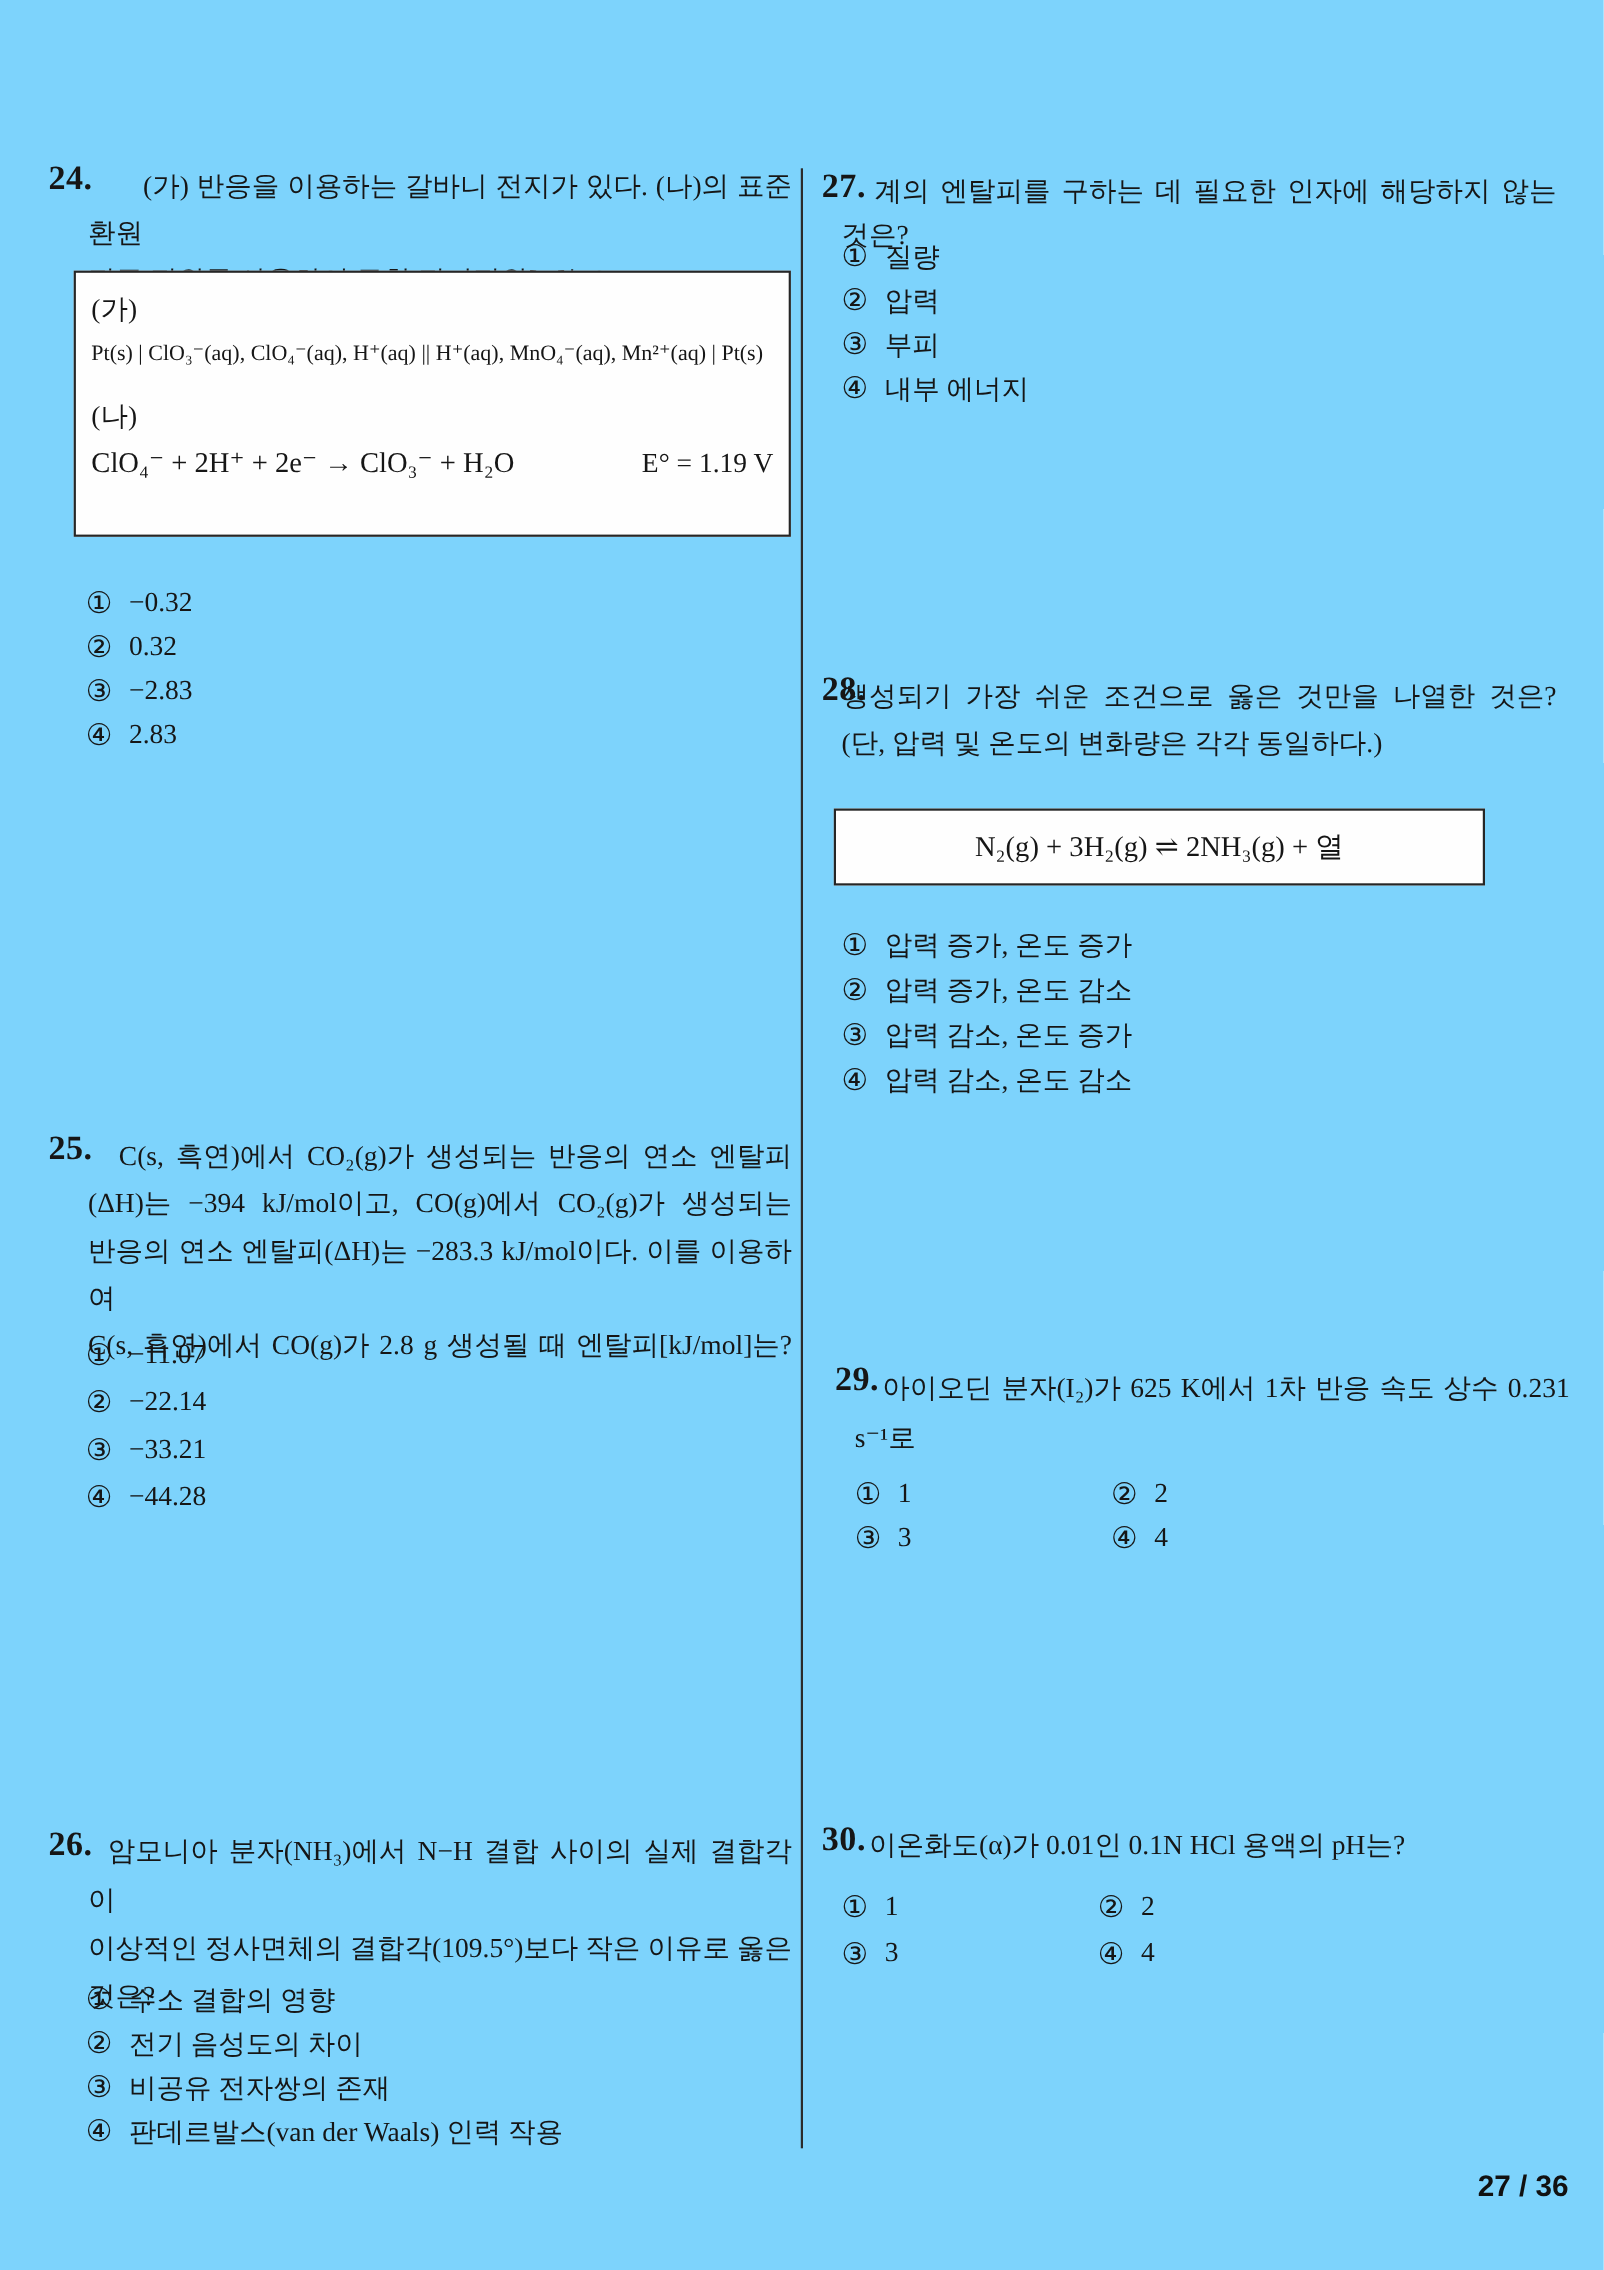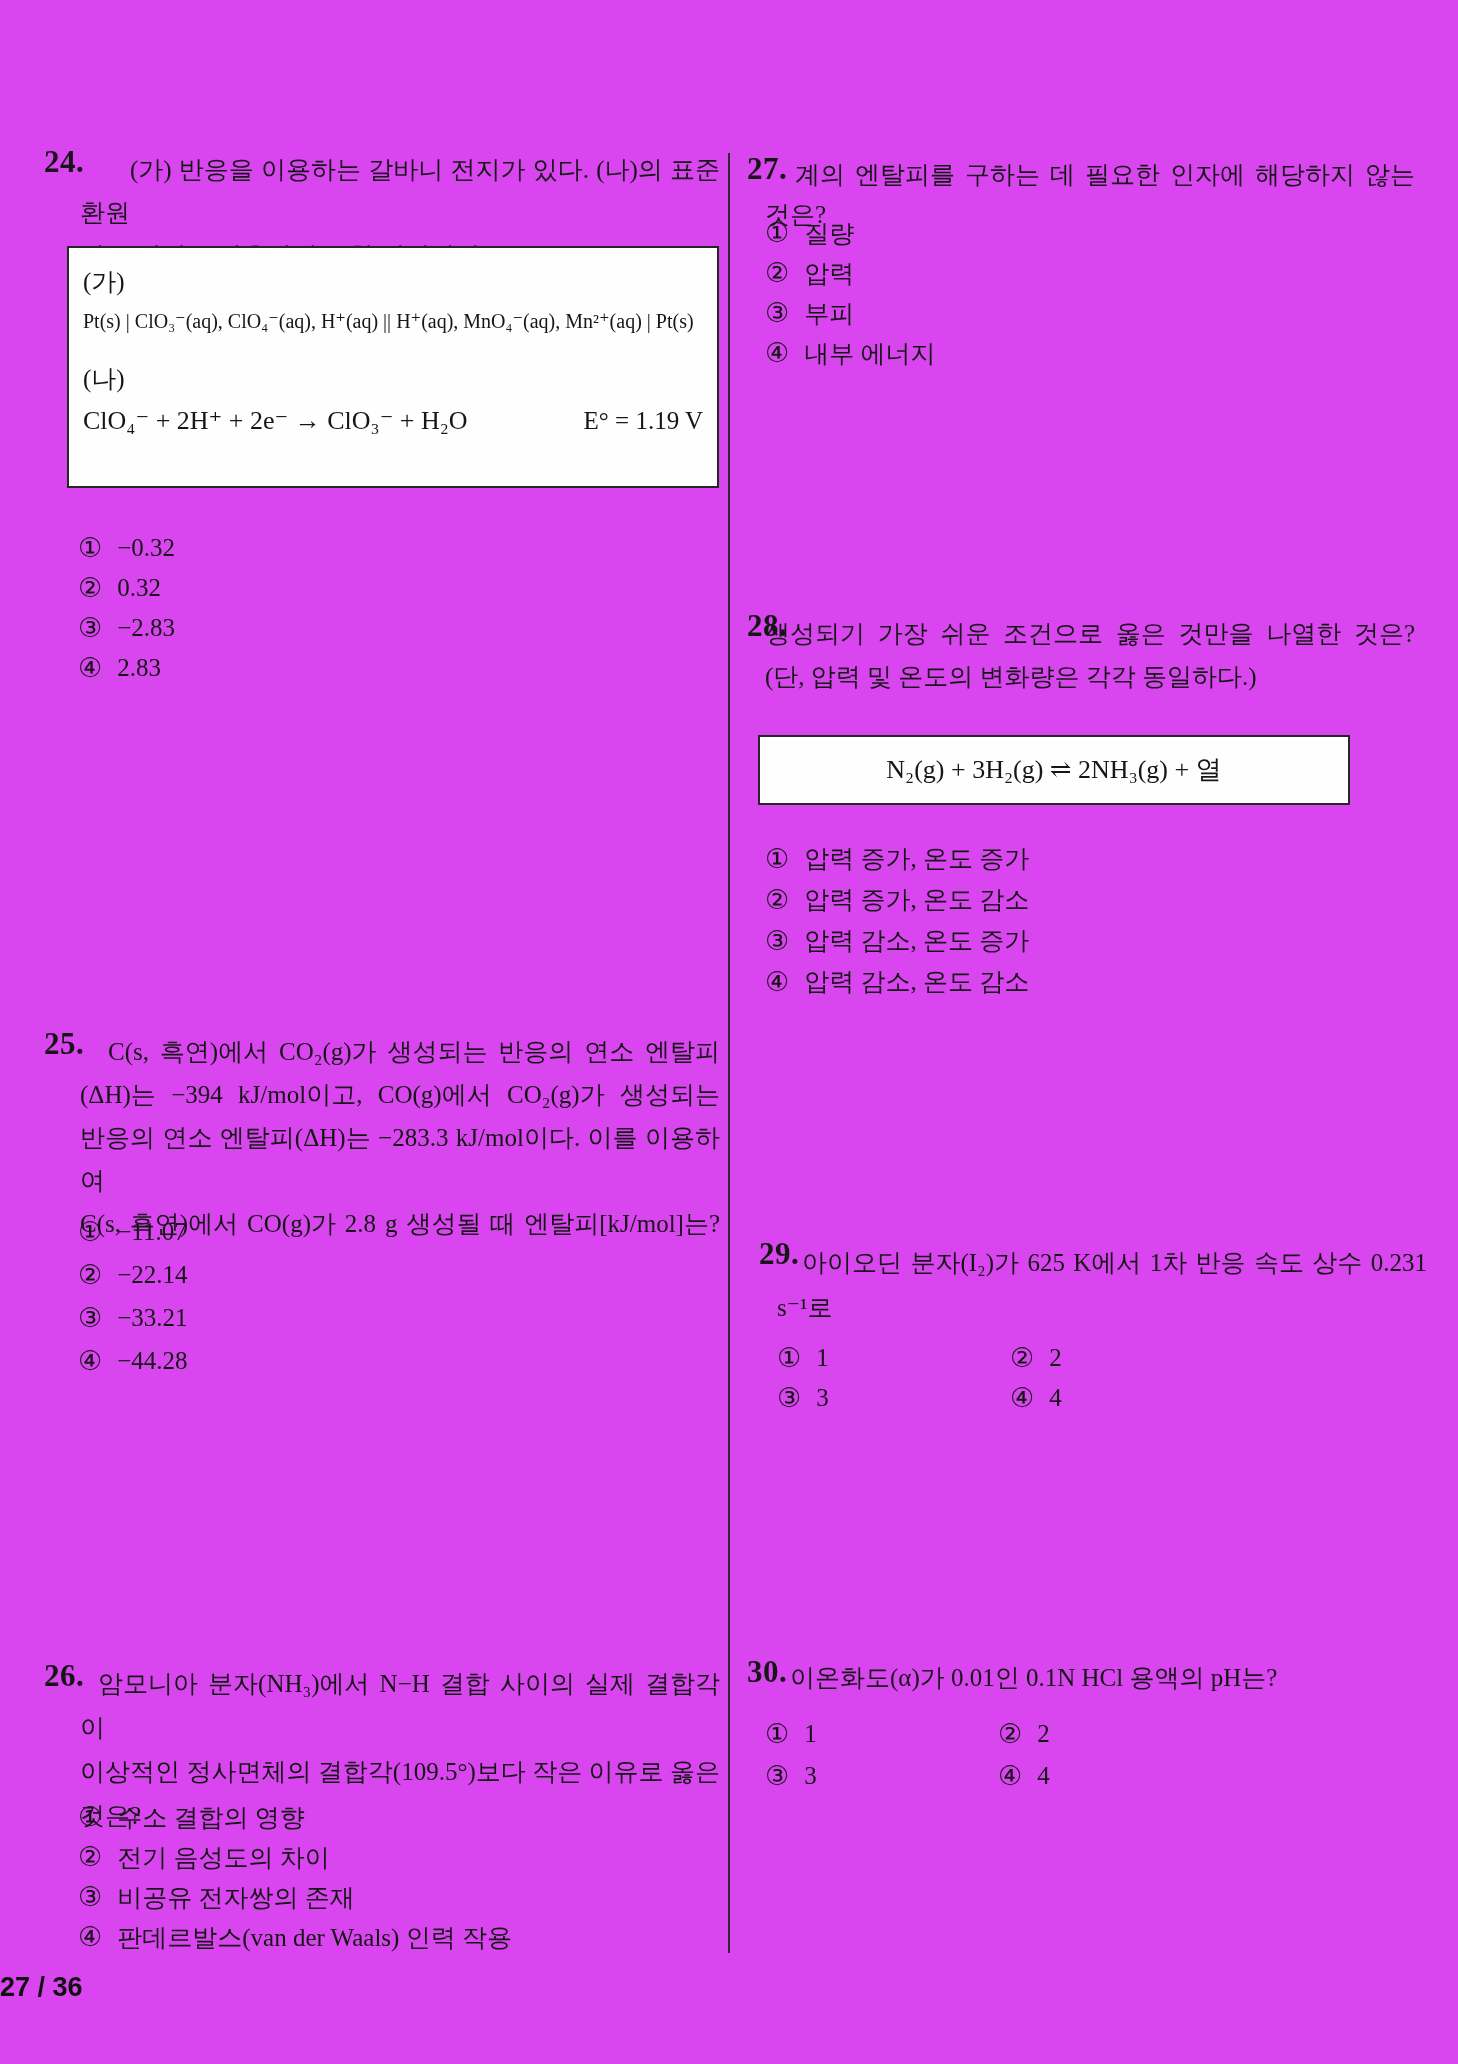--- a/index.html
+++ b/index.html
@@ -1,19 +1,19 @@
 <!DOCTYPE html>
 <html><head>
 <meta charset="utf-8">
 <style>
   html,body { margin:0; padding:0; background:#ffffff; }
   .page {
     position:relative;
     width:1458px; height:2064px;
-    background:#d946ef;
+    background:#7dd3fc;
     color:#161616;
     font-family:"Liberation Serif","DejaVu Serif",serif;
     overflow:hidden;
   }
   .divider {
     position:absolute; left:728px; top:153px;
     width:2px; height:1800px; background:#2b2b2b;
   }
   .q { position:absolute; }
   .qnum {
@@ -54,21 +54,21 @@
   .h40 .choice { height:40px; }
   .h41 .choice { height:41px; }
   .h43 .choice { height:43px; }
   .h42 .choice { height:42px; }
   .marker { font-size:27px; }
   .grid2 {
     display:grid; grid-template-columns:233px auto;
   }
   .footer {
     position:absolute; left:0; top:1972px; width:1426px;
-    text-align:left;
+    text-align:right;
     font-family:"Liberation Sans","DejaVu Sans",sans-serif;
     font-weight:bold; font-size:27px; color:#111;
   }
 </style>
 </head>
 <body>
 
 <div class="page">
 
   <div class="divider"></div>

